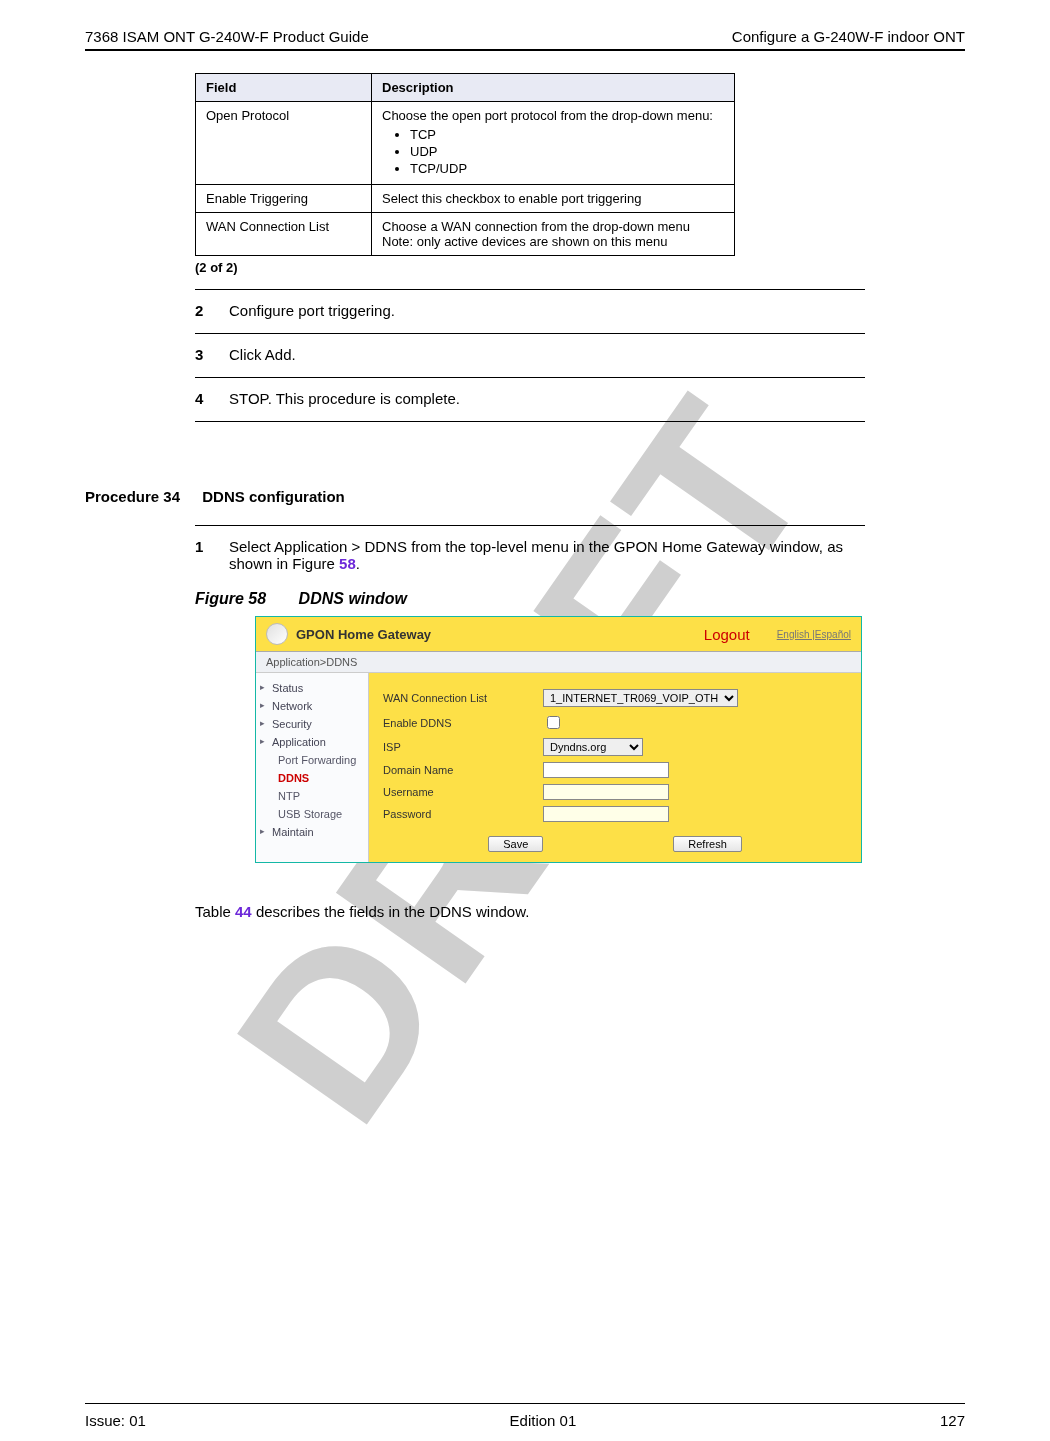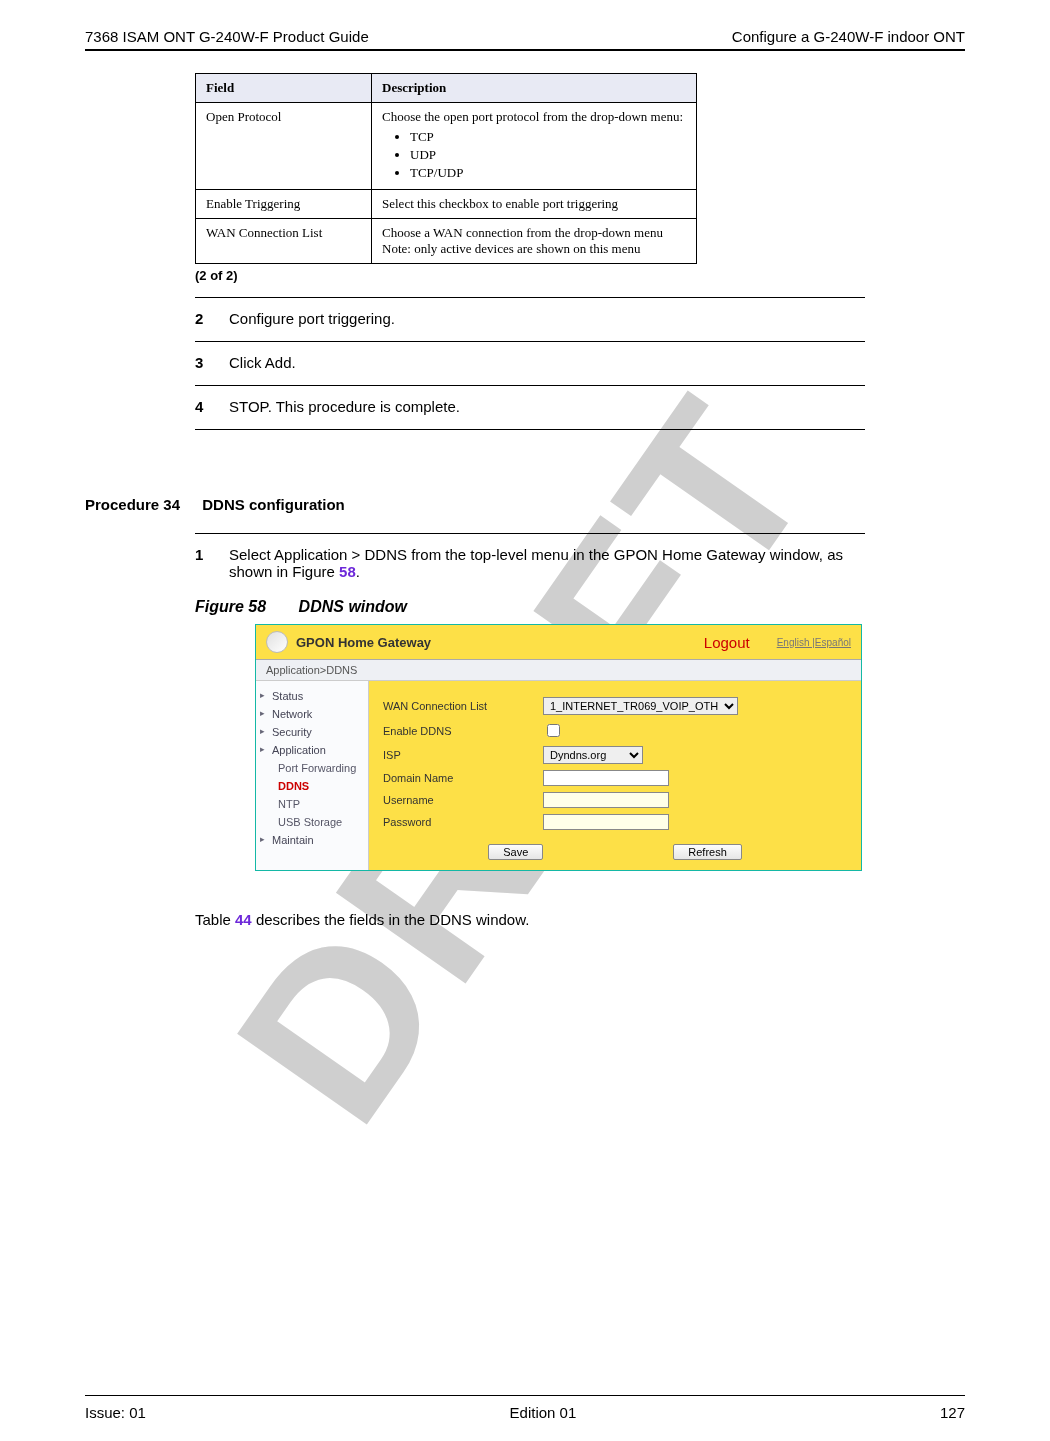--- a/index.html
+++ b/index.html
@@ -41,23 +41,22 @@
     z-index: 0;
     pointer-events: none;
   }
   .content {
     position: relative;
     z-index: 1;
     margin-left: 110px;
   }
   table.param-table {
     border-collapse: collapse;
-    width: 502px;
+    width: 540px;
     font-size: 13px;
-    font-family: Liberation Serif, serif;
   }
   table.param-table th, table.param-table td {
     border: 1px solid #000;
     text-align: left;
     vertical-align: top;
     padding: 6px 10px;
   }
   table.param-table th {
     background: #e8eaf4;
     font-weight: bold;
@@ -184,21 +183,21 @@
     border:1px solid #888;
     border-radius:2px;
   }
   .after-fig {
     font-size: 15px;
     margin-top: 8px;
   }
   .footer {
     position: absolute;
     left:85px; right:85px;
-    bottom: 20px;
+    bottom: 12px;
   }
   .footer-rule {
     border:none;
     border-top: 1.5px solid #000;
     margin-bottom:8px;
   }
   .footer-row {
     display:flex;
     justify-content:space-between;
     font-size:15px;

